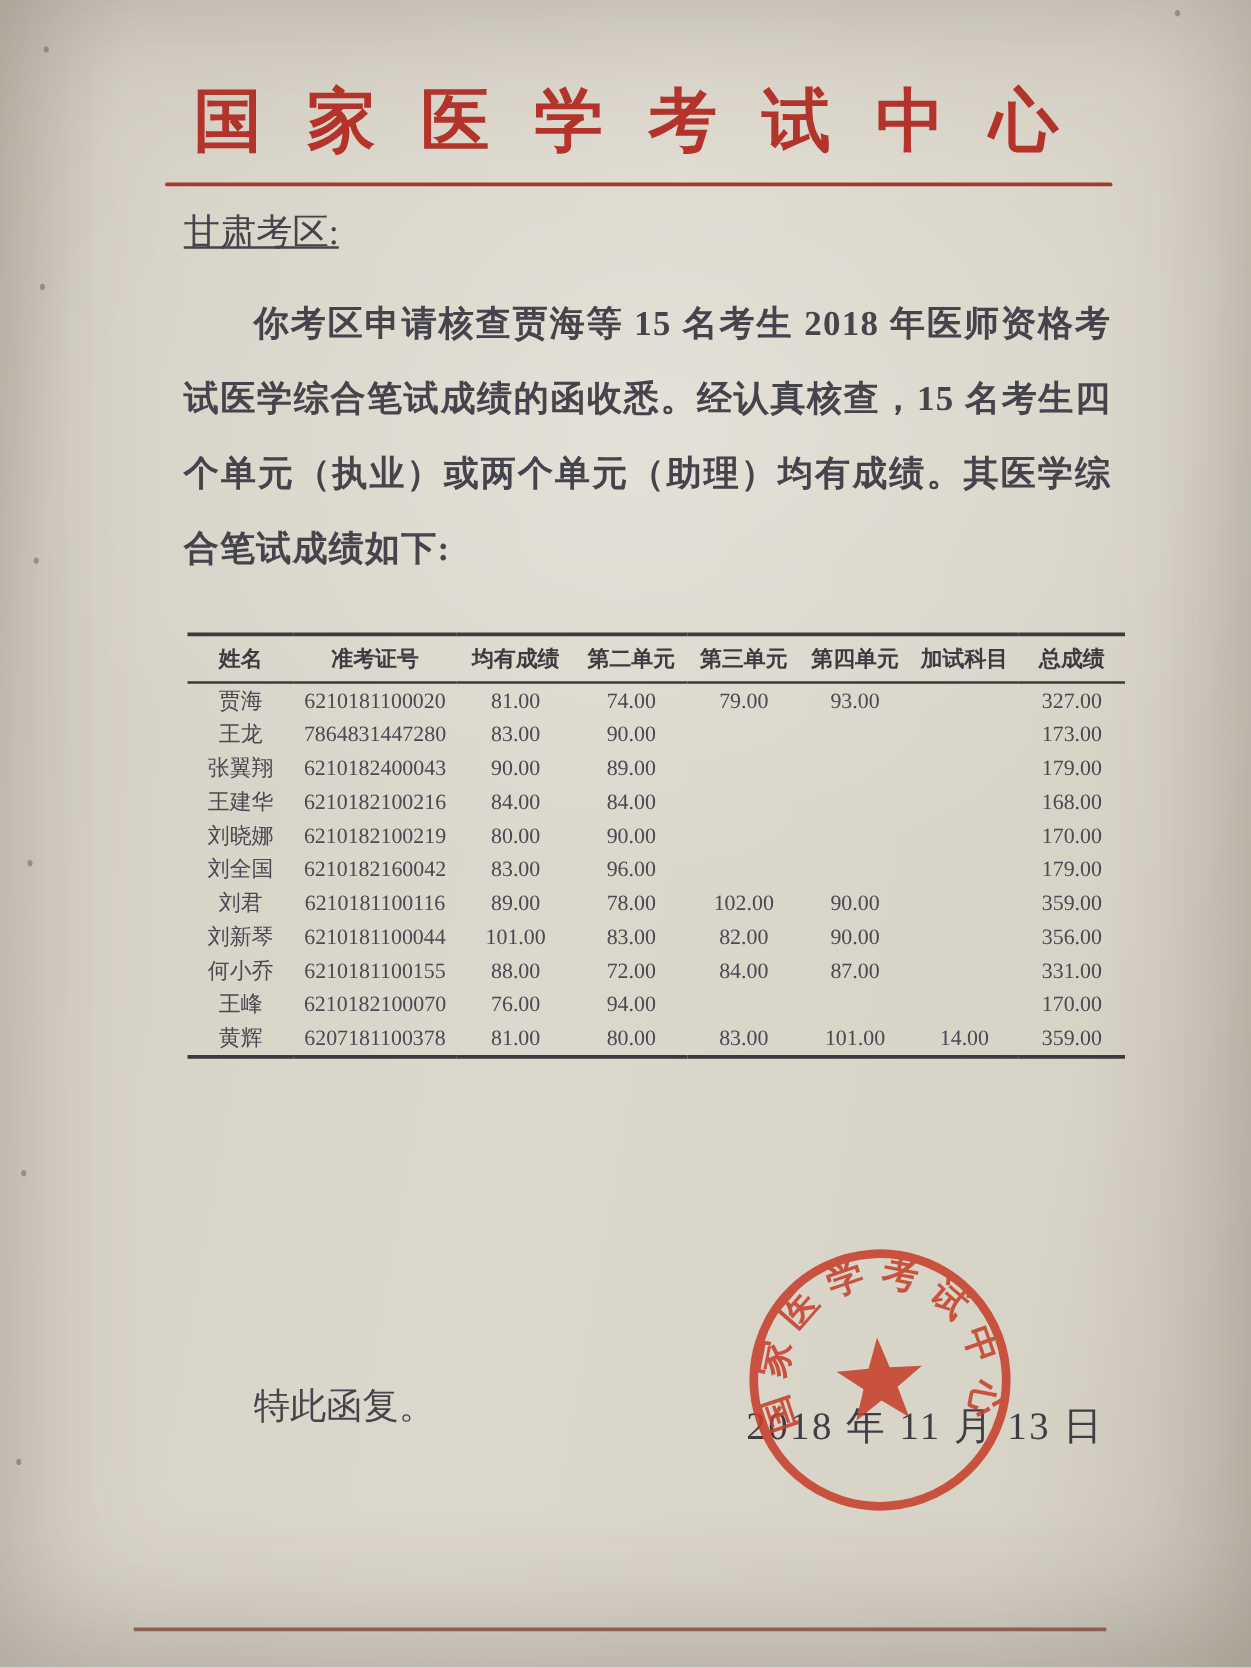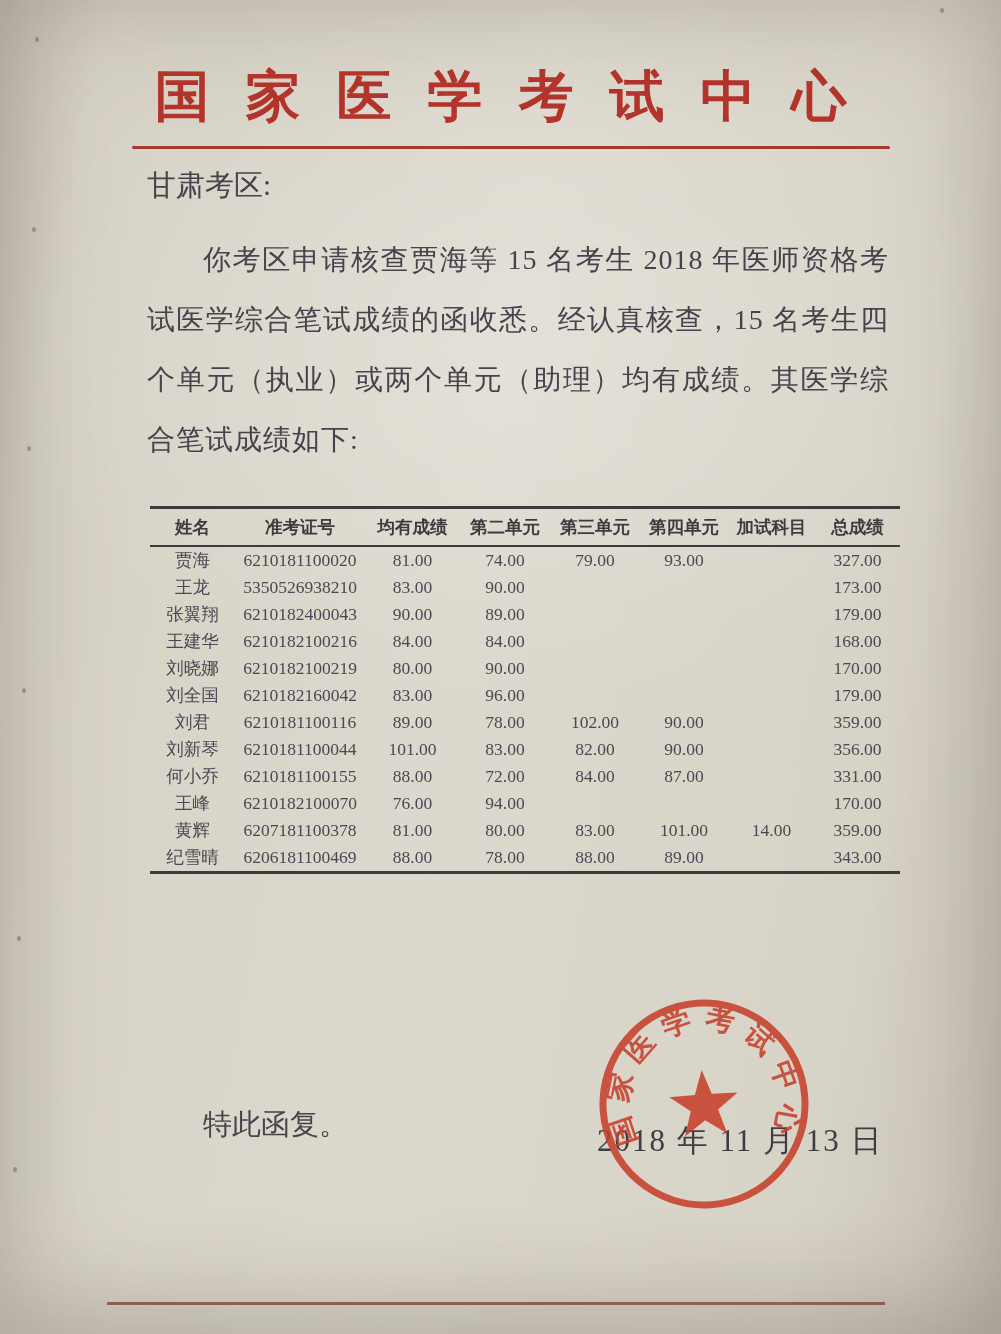--- a/index.html
+++ b/index.html
@@ -16,25 +16,25 @@
   }
   .speck{position:absolute;width:4px;height:5px;border-radius:50%;
     background:#6f6a60;opacity:.55;}
   .title{
     position:absolute;top:60px;left:0;width:100%;text-align:center;
     font-size:55px;font-weight:bold;letter-spacing:36px;text-indent:36px;
     color:#b5342b;white-space:nowrap;
   }
   .title-rule{position:absolute;top:146px;left:132px;width:758px;height:3px;
     background:#a43a2f;border-radius:2px;}
-  .recipient{position:absolute;top:166px;left:147px;font-size:29px;color:#45434b;}
+  .recipient{position:absolute;top:166px;left:147px;font-size:29px;color:#45434b;text-decoration:underline;}
   .body-par{
     position:absolute;top:230px;left:147px;width:742px;
     font-size:28px;line-height:60px;color:#45434b;
-    text-align:justify;text-indent:2em;letter-spacing:1px;
+    text-align:justify;text-indent:2em;letter-spacing:1px;font-weight:bold;
   }
   .score-table{
     position:absolute;top:506px;left:150px;width:750px;
     border-collapse:collapse;table-layout:fixed;
     border-top:3px solid #3b3a3c;border-bottom:3px solid #3b3a3c;
     color:#474550;
   }
   .score-table thead tr{border-bottom:2px solid #3b3a3c;height:38px;}
   .score-table th{
     font-family:Liberation Sans, sans-serif;
@@ -99,21 +99,21 @@
         <td>6210181100020</td>
         <td>81.00</td>
         <td>74.00</td>
         <td>79.00</td>
         <td>93.00</td>
         <td></td>
         <td>327.00</td>
       </tr>
       <tr>
         <td>王龙</td>
-        <td>5350526938210</td>
+        <td>7864831447280</td>
         <td>83.00</td>
         <td>90.00</td>
         <td></td>
         <td></td>
         <td></td>
         <td>173.00</td>
       </tr>
       <tr>
         <td>张翼翔</td>
         <td>6210182400043</td>
@@ -196,30 +196,20 @@
       </tr>
       <tr>
         <td>黄辉</td>
         <td>6207181100378</td>
         <td>81.00</td>
         <td>80.00</td>
         <td>83.00</td>
         <td>101.00</td>
         <td>14.00</td>
         <td>359.00</td>
-      </tr>
-      <tr>
-        <td>纪雪晴</td>
-        <td>6206181100469</td>
-        <td>88.00</td>
-        <td>78.00</td>
-        <td>88.00</td>
-        <td>89.00</td>
-        <td></td>
-        <td>343.00</td>
       </tr>
     </tbody>
 </table>
 
 <div class="closing">特此函复。</div>
 
 <div class="date-line">2018 年 11 月 13 日</div>
 
 <svg class="stamp" viewBox="0 0 220 220" style="color: rgb(198, 65, 44);">
   <circle cx="110" cy="110" r="101" fill="none" stroke="currentColor" stroke-width="7"></circle>

